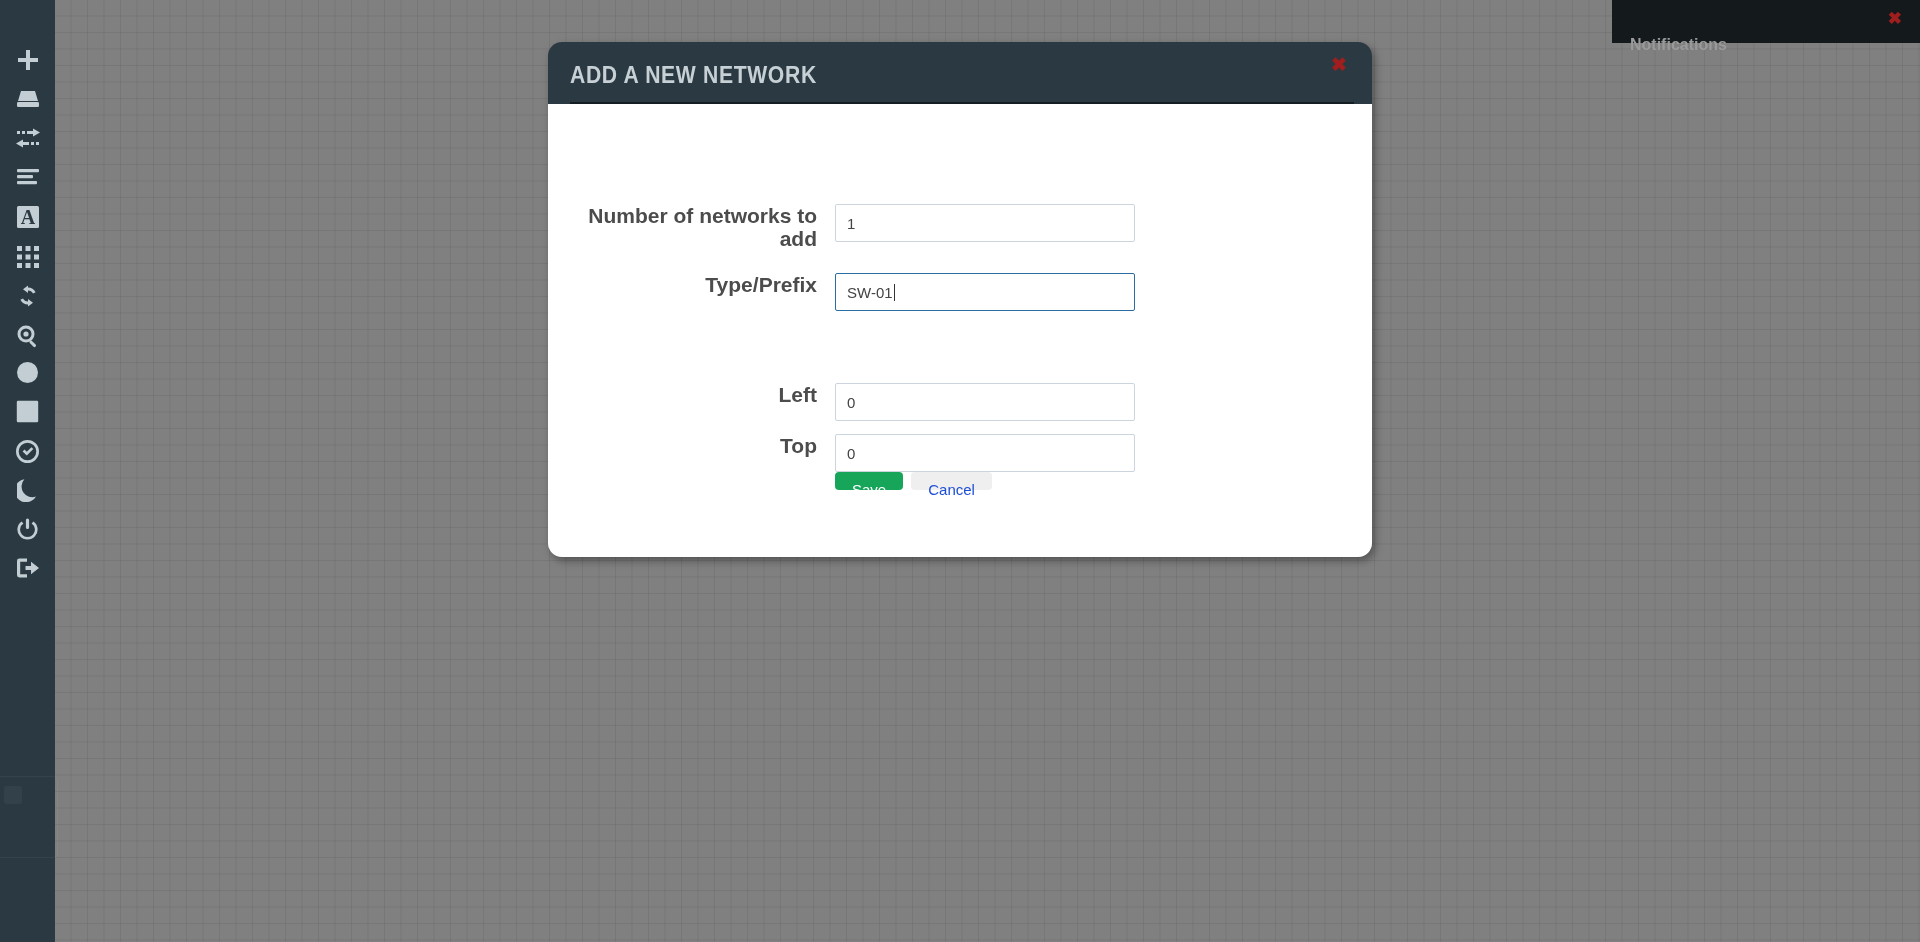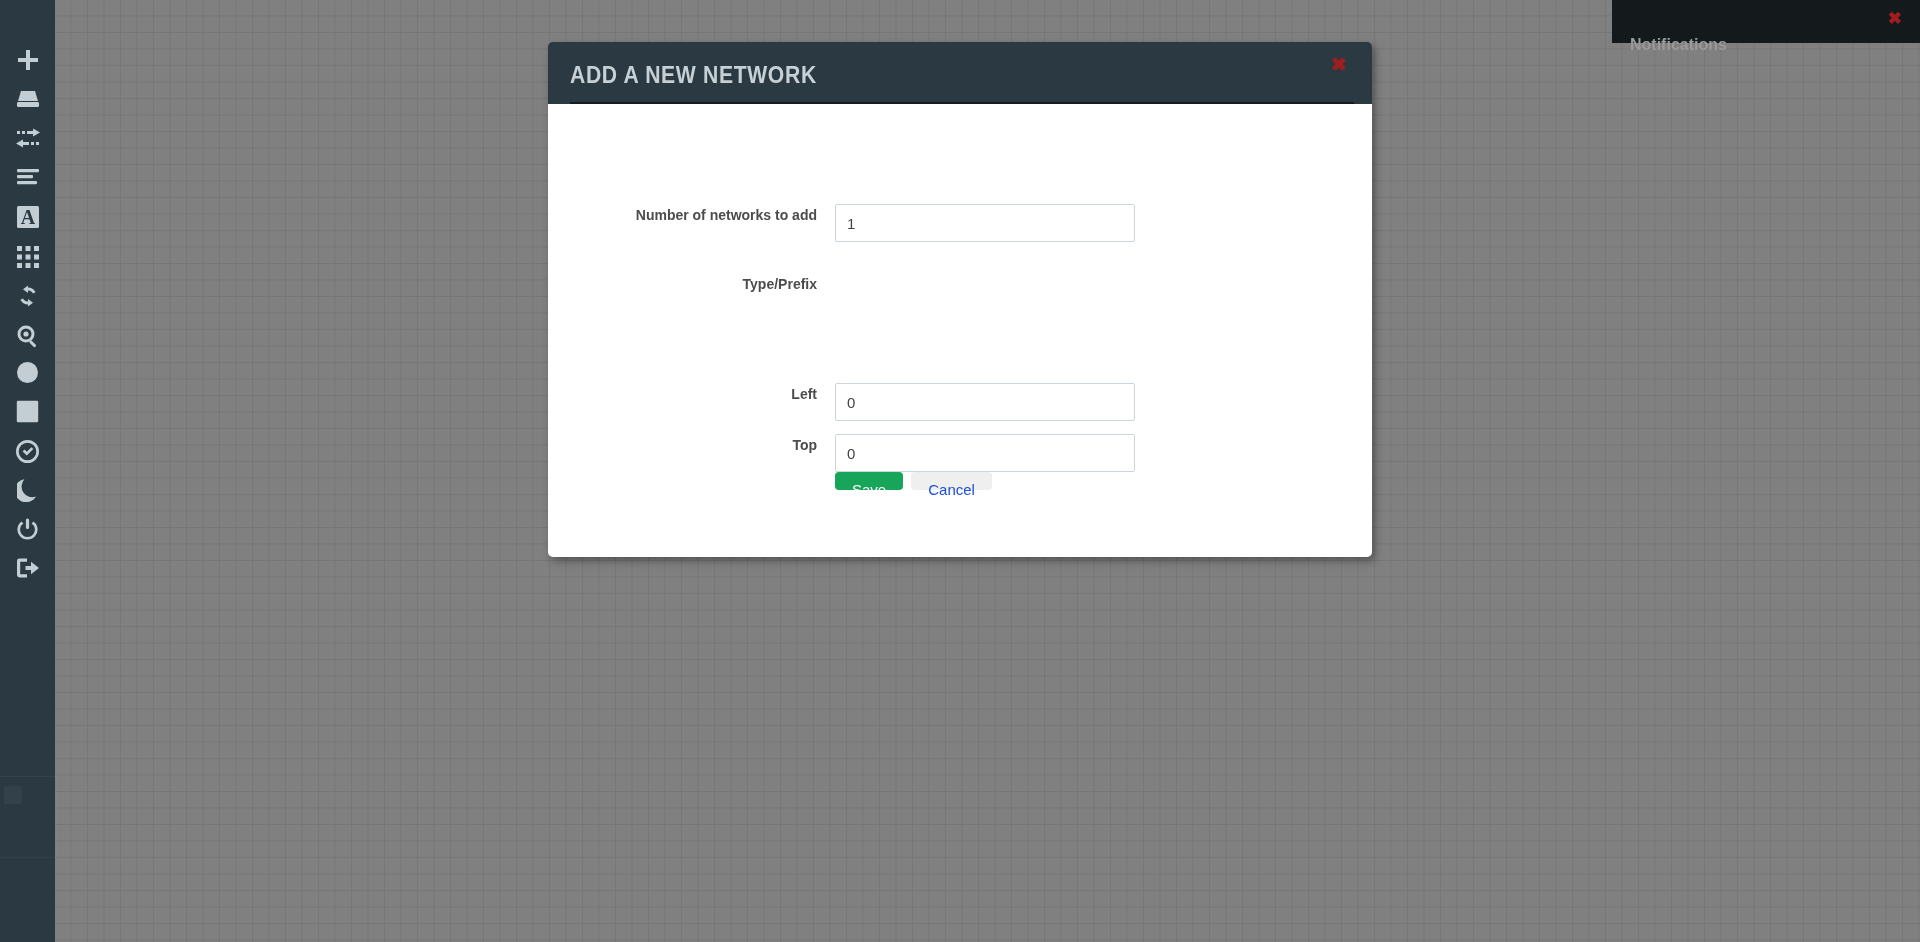--- a/index.html
+++ b/index.html
@@ -78,21 +78,21 @@
     border: 1px solid rgba(255,255,255,0.045);
     border-radius: 5px;
   }
 
   
   #dialog {
     position: absolute;
     left: 548px;
     top: 42px;
     width: 824px;
-    border-radius: 5px;
+    border-radius: 14px;
     box-shadow: 3px 4px 9px rgba(0,0,0,0.35);
     overflow: hidden;
     z-index: 30;
   }
   #dialog-header {
     position: relative;
     height: 62px;
     background: #2b3a42;
     padding: 0 22px;
     box-sizing: border-box;
@@ -146,21 +146,21 @@
     left: 0;
     width: 100%;
     display: flex;
     align-items: flex-start;
   }
   .form-label {
     width: 287px;
     text-align: right;
     padding-right: 18px;
     box-sizing: border-box;
-    font-size: 14px;
+    font-size: 21px;
     font-weight: bold;
     color: #4c4c4c;
     line-height: 23px;
   }
   .form-control-wrap { width: 300px; }
   .caret {
     display: inline-block;
     width: 1px;
     height: 17px;
     background: #333;
@@ -436,20 +436,26 @@
         <div class="form-label">Number of networks to add</div>
         <div class="form-control-wrap">
           <div class="fake-input">
             <span>1</span>
           </div>
         </div>
       </div>
 
       <div class="form-row" style="top:169px">
         <div class="form-label">Type/Prefix</div>
+        <div class="form-control-wrap">
+          <div class="fake-input focused">
+            <span>SW-01</span>
+              <span class="caret"></span>
+          </div>
+        </div>
       </div>
 
 
       <div class="form-row" style="top:279px">
         <div class="form-label">Left</div>
         <div class="form-control-wrap">
           <div class="fake-input">
             <span>0</span>
           </div>
         </div>

